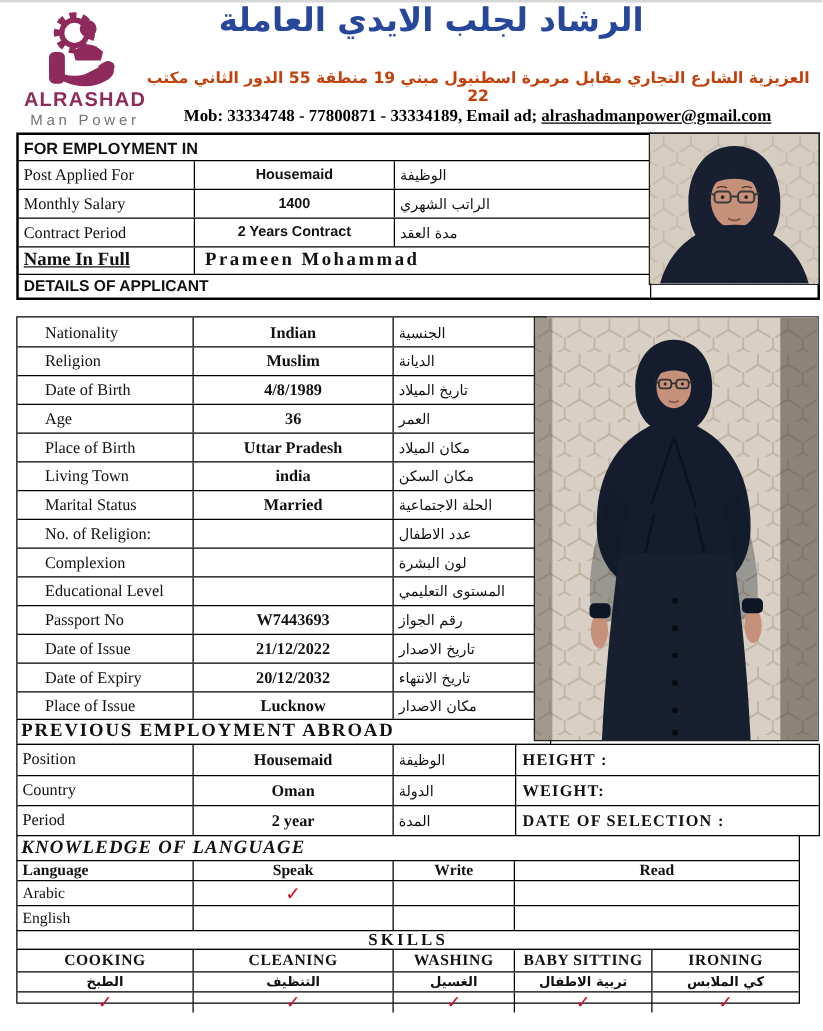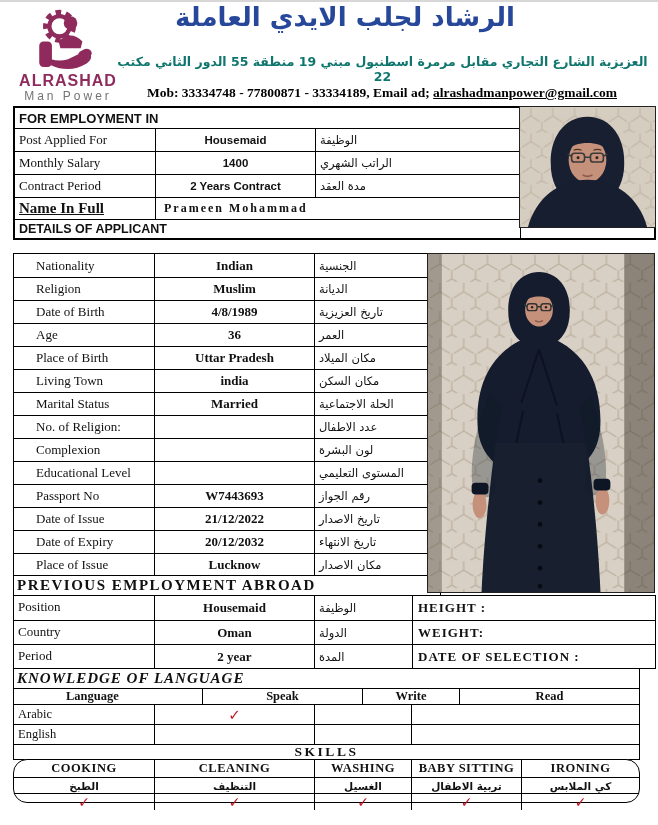--- a/index.html
+++ b/index.html
@@ -10,21 +10,21 @@
   
   #logo{position:absolute;left:12px;top:6px;width:112px;height:98px;text-align:center;}
   #logo svg{display:block;margin:0 auto;}
   .logo-name{font-family:"Liberation Sans",sans-serif;font-weight:bold;font-size:16px;
              letter-spacing:1px;color:#8e2b5c;line-height:17px;}
   .logo-sub{font-family:"Liberation Sans",sans-serif;font-size:12px;letter-spacing:3px;
             color:#737373;line-height:14px;}
   #title{position:absolute;left:140px;top:2px;width:410px;text-align:center;direction:rtl;
          font-family:"DejaVu Sans",sans-serif;font-weight:bold;font-size:26px;color:#27479a;}
   #address{position:absolute;left:110px;top:54px;width:545px;text-align:center;direction:rtl;
-           font-family:"DejaVu Sans",sans-serif;font-weight:bold;font-size:12.5px;color:#0f766e;}
+           font-family:"DejaVu Sans",sans-serif;font-weight:bold;font-size:12.5px;color:#c2410c;}
   #contact{position:absolute;left:108px;top:85px;width:548px;text-align:center;
            font-weight:bold;font-size:13.5px;color:#000;}
   #contact .email{text-decoration:underline;}
 
   
   .sect{position:absolute;border:1px solid #000;background:#fff;box-sizing:border-box;z-index:1;}
   .trow{display:flex;align-items:center;border-top:1px solid #000;box-sizing:border-box;}
   .sect .nt, #emp-left > :first-child{border-top:none;}
   .cell{height:100%;display:flex;align-items:center;box-sizing:border-box;padding:0 4px;overflow:hidden;}
   .cell + .cell{border-left:1px solid #000;}
@@ -40,21 +40,21 @@
   
   #sec-emp{left:13px;top:106px;width:643px;height:134px;border-width:2px;}
   #emp-left{width:506px;height:100%;border-right:1px solid #000;box-sizing:border-box;}
   .sec-title{height:20px;display:flex;align-items:center;padding:0 4px;
              font-family:"Liberation Sans",sans-serif;font-weight:bold;font-size:13px;}
   .emp .trow{height:23px;}
   .emp .c1{width:140px;}.emp .c2{width:160px;}.emp .c3{flex:1;}
   .emp .val{font-family:"Liberation Sans",sans-serif;font-size:11.5px;}
   #name-row{height:22px;}
   #name-row .c1{font-weight:bold;font-size:15px;text-decoration:underline;}
-  #name-row .cname{flex:1;font-weight:bold;font-size:12px;letter-spacing:2px;padding-left:8px;}
+  #name-row .cname{flex:1;font-weight:bold;font-size:15px;letter-spacing:2px;padding-left:8px;}
   #det-title{height:19px;font-family:"Liberation Sans",sans-serif;font-weight:bold;
              font-size:12.5px;padding:0 4px;}
 
   
   .photo{position:absolute;z-index:5;border:1px solid #222;box-sizing:border-box;overflow:hidden;}
   #photo1{left:519px;top:106px;width:137px;height:122px;}
   #photo2{left:427px;top:253px;width:228px;height:340px;}
   .photo svg{display:block;width:100%;height:100%;}
 
   
@@ -73,30 +73,30 @@
   .prev .lab{align-self:flex-end;padding-bottom:2px;}
   #phys-box{left:412px;top:595px;width:244px;height:74px;}
   .prow{height:24px;display:flex;align-items:center;border-top:1px solid #000;
         box-sizing:border-box;padding:0 5px;font-weight:bold;font-size:13px;letter-spacing:1px;}
   #phys-box .prow:first-child{border-top:none;}
 
   
   #lang-header{left:13px;top:668px;width:627px;height:21px;display:flex;align-items:center;
                padding:0 3px;font-weight:bold;font-size:15px;letter-spacing:1px;font-style:italic;}
   #sec-lang{left:13px;top:688px;width:627px;height:57px;}
-  .lang .lhead{height:15px;margin-left:48px;}
+  .lang .lhead{height:15px;}
   .lang .lrow{height:20px;}
   .lang .c1{width:140px;}.lang .c2{width:160px;}.lang .c3{width:97px;}.lang .c4{flex:1;}
   .lang .lhead .cell{font-weight:bold;font-size:12.5px;}
   .lang .lrow .c1{font-size:12.5px;}
 
   
   #skills-title{left:13px;top:744px;width:627px;height:16px;display:flex;align-items:center;
                 justify-content:center;font-weight:bold;font-size:13.5px;letter-spacing:2.5px;}
-  #sec-skl{left:13px;top:759px;width:627px;height:44px;border-radius:14px;}
+  #sec-skl{left:13px;top:759px;width:627px;height:44px;}
   .skl .r-name{height:17px;}
   .skl .r-ar{height:16px;}
   .skl .r-chk{height:17px;}
   .skl .c1{width:140px;}.skl .c2{width:160px;}.skl .c3{width:97px;}.skl .c4{width:110px;}.skl .c5{flex:1;}
   .skl .r-name .cell{font-weight:bold;font-size:12.5px;letter-spacing:0.5px;}
   .skl .r-ar .cell{font-family:"DejaVu Sans",sans-serif;font-weight:bold;font-size:10.5px;direction:rtl;}
   .skl .r-chk .check{font-size:14px;}
 </style>
 </head>
 <body>
@@ -186,21 +186,21 @@
           <div class="cell c3 ar" dir="rtl">الجنسية</div>
         </div>
         <div class="trow">
           <div class="cell c1 lab pad">Religion</div>
           <div class="cell c2 val">Muslim</div>
           <div class="cell c3 ar" dir="rtl">الديانة</div>
         </div>
         <div class="trow">
           <div class="cell c1 lab pad">Date of Birth</div>
           <div class="cell c2 val">4/8/1989</div>
-          <div class="cell c3 ar" dir="rtl">تاريخ العزيزية</div>
+          <div class="cell c3 ar" dir="rtl">تاريخ الميلاد</div>
         </div>
         <div class="trow">
           <div class="cell c1 lab pad">Age</div>
           <div class="cell c2 val">36</div>
           <div class="cell c3 ar" dir="rtl">العمر</div>
         </div>
         <div class="trow">
           <div class="cell c1 lab pad">Place of Birth</div>
           <div class="cell c2 val">Uttar Pradesh</div>
           <div class="cell c3 ar" dir="rtl">مكان الميلاد</div>

